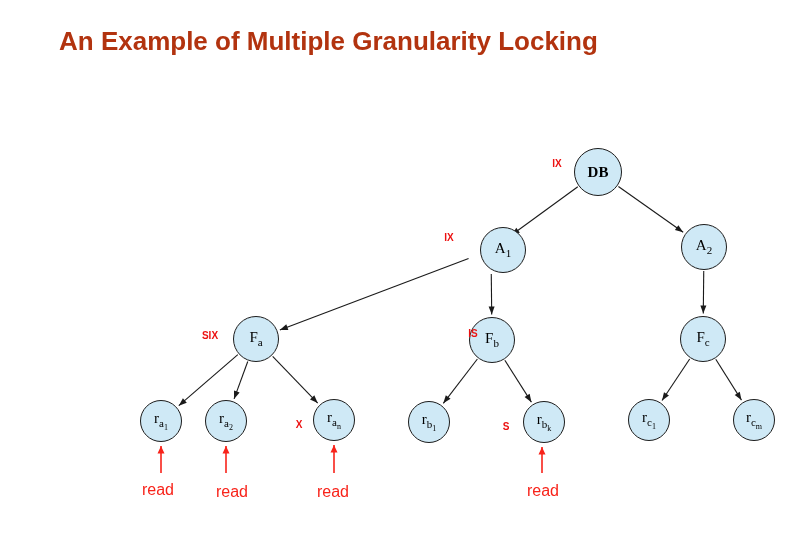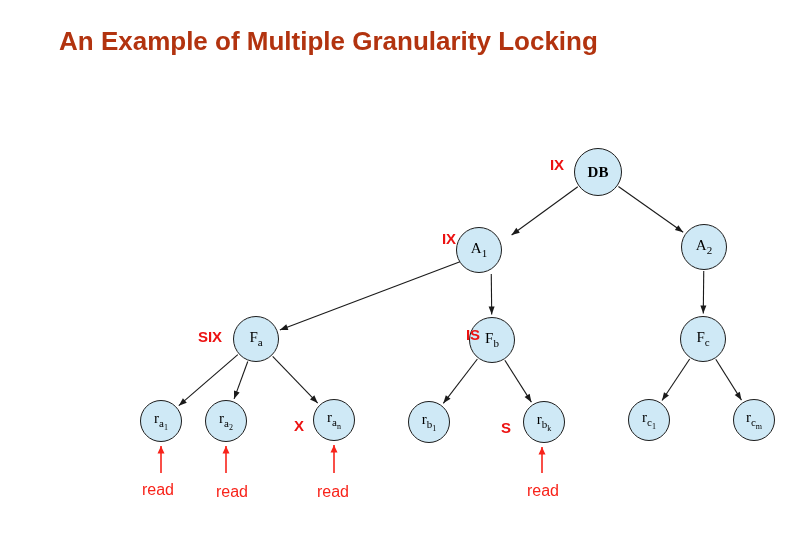--- a/index.html
+++ b/index.html
@@ -56,21 +56,21 @@
     white-space: nowrap;
     font-size: 15px;
   }
   .ns  { font-size: 11px; vertical-align: -4px; }
   .nss { font-size: 8px;  vertical-align: -3px; }
   .lock {
     position: absolute;
     transform: translate(-50%, -50%);
     color: var(--lock-color);
     font-weight: 700;
-    font-size: 15px;
+    font-size: 10px;
     line-height: 1;
     white-space: nowrap;
   }
   .op-label {
     position: absolute;
     transform: translate(-50%, -50%);
     color: var(--op-color);
     font-size: 16px;
     line-height: 1;
     white-space: nowrap;
@@ -106,21 +106,21 @@
       <line x1="145" y1="473" x2="145" y2="446" class="op-arrow" marker-end="url(#ah-red)"></line>
       <line x1="210" y1="473" x2="210" y2="446" class="op-arrow" marker-end="url(#ah-red)"></line>
       <line x1="318" y1="473" x2="318" y2="445" class="op-arrow" marker-end="url(#ah-red)"></line>
       <line x1="526" y1="473" x2="526" y2="447" class="op-arrow" marker-end="url(#ah-red)"></line>
     </svg>
 
   <div id="nodes-layer">
       <div class="node" style="left: 558px; top: 148px; width: 48px; height: 48px; font-weight: bold;">
         <span class="nlabel"><span class="nb">DB</span></span>
       </div>
-      <div class="node" style="left: 440px; top: 227px; width: 46px; height: 46px;">
+      <div class="node" style="left: 464px; top: 227px; width: 46px; height: 46px;">
         <span class="nlabel"><span class="nb">A</span><span class="ns">1</span></span>
       </div>
       <div class="node" style="left: 665px; top: 224px; width: 46px; height: 46px;">
         <span class="nlabel"><span class="nb">A</span><span class="ns">2</span></span>
       </div>
       <div class="node" style="left: 217px; top: 316px; width: 46px; height: 46px;">
         <span class="nlabel"><span class="nb">F</span><span class="ns">a</span></span>
       </div>
       <div class="node" style="left: 453px; top: 317px; width: 46px; height: 46px;">
         <span class="nlabel"><span class="nb">F</span><span class="ns">b</span></span>

